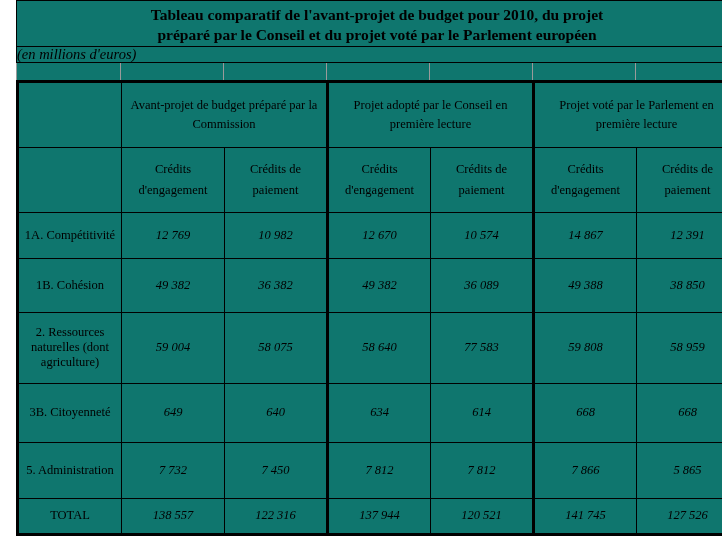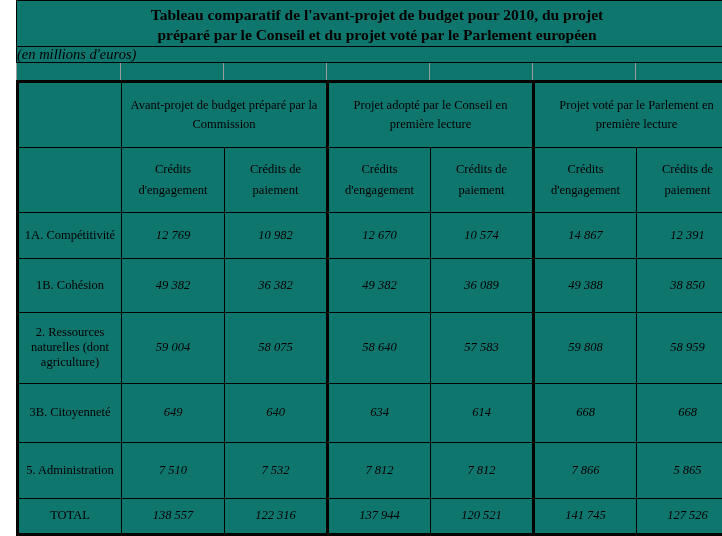--- a/index.html
+++ b/index.html
@@ -141,41 +141,41 @@
         <td class="num">38 850</td>
       </tr>
 
       <tr style="height:57px">
         <td class="lbl">2. Ressources
 naturelles (dont
 agriculture)</td>
         <td class="num">59 004</td>
         <td class="num gsep">58 075</td>
         <td class="num">58 640</td>
-        <td class="num gsep">57 583</td>
+        <td class="num gsep">77 583</td>
         <td class="num">59 808</td>
         <td class="num">58 959</td>
       </tr>
 
 
       <tr style="height:47px">
         <td class="lbl">3B. Citoyenneté</td>
         <td class="num">649</td>
         <td class="num gsep">640</td>
         <td class="num">634</td>
         <td class="num gsep">614</td>
         <td class="num">668</td>
         <td class="num">668</td>
       </tr>
 
 
       <tr style="height:45px">
         <td class="lbl">5. Administration</td>
-        <td class="num">7 510</td>
-        <td class="num gsep">7 532</td>
+        <td class="num">7 732</td>
+        <td class="num gsep">7 450</td>
         <td class="num">7 812</td>
         <td class="num gsep">7 812</td>
         <td class="num">7 866</td>
         <td class="num">5 865</td>
       </tr>
 
       <tr class="r-total" style="height:29px">
         <td class="lbl">TOTAL</td>
         <td class="num">138 557</td>
         <td class="num gsep">122 316</td>

